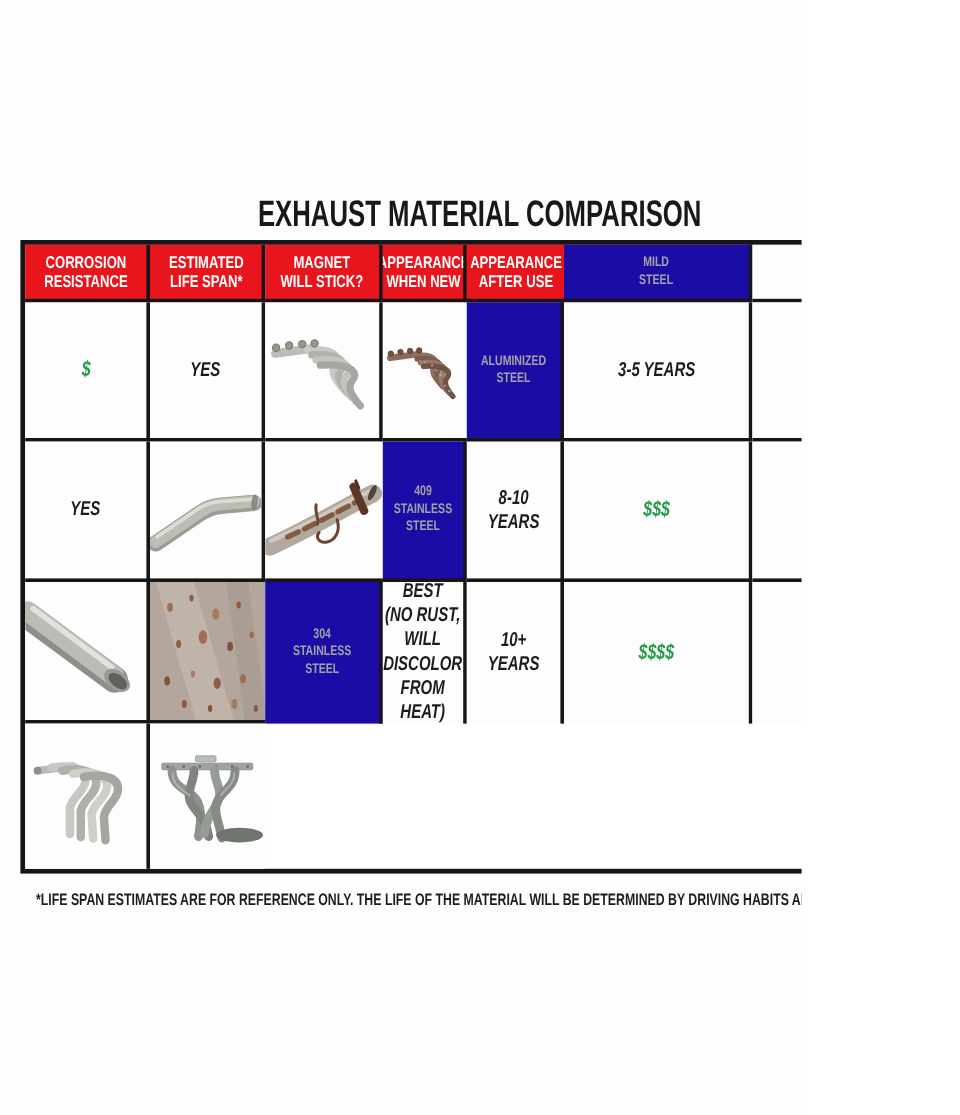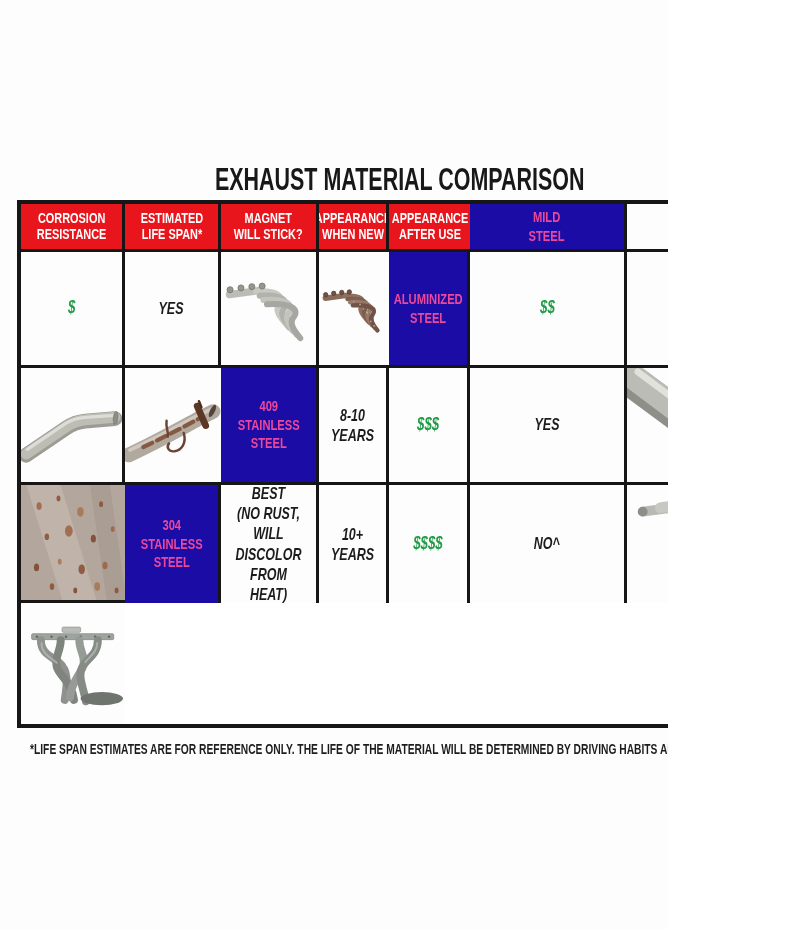--- a/index.html
+++ b/index.html
@@ -13,21 +13,21 @@
   .tbl{position:absolute;left:17px;top:200px;width:771px;box-sizing:border-box;
        border:4px solid #161616;display:grid;
        grid-template-columns:104px 96px 98px 70px 81px 157px 1fr;
        grid-template-rows:48px 116px 117px 118px 121px;background:#fff;}
   .cell{box-sizing:border-box;border-right:3px solid #161616;border-bottom:3px solid #161616;
         display:flex;align-items:center;justify-content:center;text-align:center;overflow:hidden;background:#fdfdfd;}
   .cell.last-col{border-right:none;}
   .cell.last-row{border-bottom:none;}
   .hdr{background:#e8151c;color:#ffffff;font-weight:bold;font-size:14px;line-height:1.12;}
   .hdr .cond{transform:scale(0.78,1.02);white-space:pre-line;}
-  .mat{background:#1c0ca6;color:#ec4899;font-weight:bold;font-size:14px;line-height:1.25;text-align:center;}
+  .mat{background:#1c0ca6;color:#a3a3a3;font-weight:bold;font-size:11px;line-height:1.25;text-align:center;}
   .mat .cond{transform:scale(0.80,1.05);white-space:pre-line;}
   .val{color:#1c1c1c;font-weight:bold;font-size:16px;line-height:1.2;font-style:italic;}
   .val .cond{transform:scale(0.78,1.05);white-space:pre-line;}
   .cost{color:#219c46;font-weight:bold;font-size:17px;}
   .photo{padding:0;}
   .photo svg{display:block;width:100%;height:100%;}
 
   .notes{position:absolute;left:30px;top:741px;width:750px;color:#1d1d1d;font-weight:bold;}
   .note{font-size:13.5px;line-height:1.35;white-space:nowrap;}
   .note .cond{transform:scale(0.76,1.03);transform-origin:left center;}
@@ -114,20 +114,23 @@
           <circle cx="116" cy="88" r="2"></circle>
             <circle cx="100" cy="60" r="1.5"></circle>
             <circle cx="124" cy="98" r="2.2"></circle>
         </g>
       </svg>
     </div>
 
     <div class="cell mat">
         <span class="cond">ALUMINIZED
 STEEL</span>
+      </div>
+    <div class="cell val">
+        <span class="cond">3-5 YEARS</span>
       </div>
     <div class="cell val cost">
         <span class="cond">$$</span>
       </div>
     <div class="cell val">
         <span class="cond">YES</span>
       </div>
     <div class="cell photo">
       <svg viewBox="0 0 157 118">
         <g fill="none">

